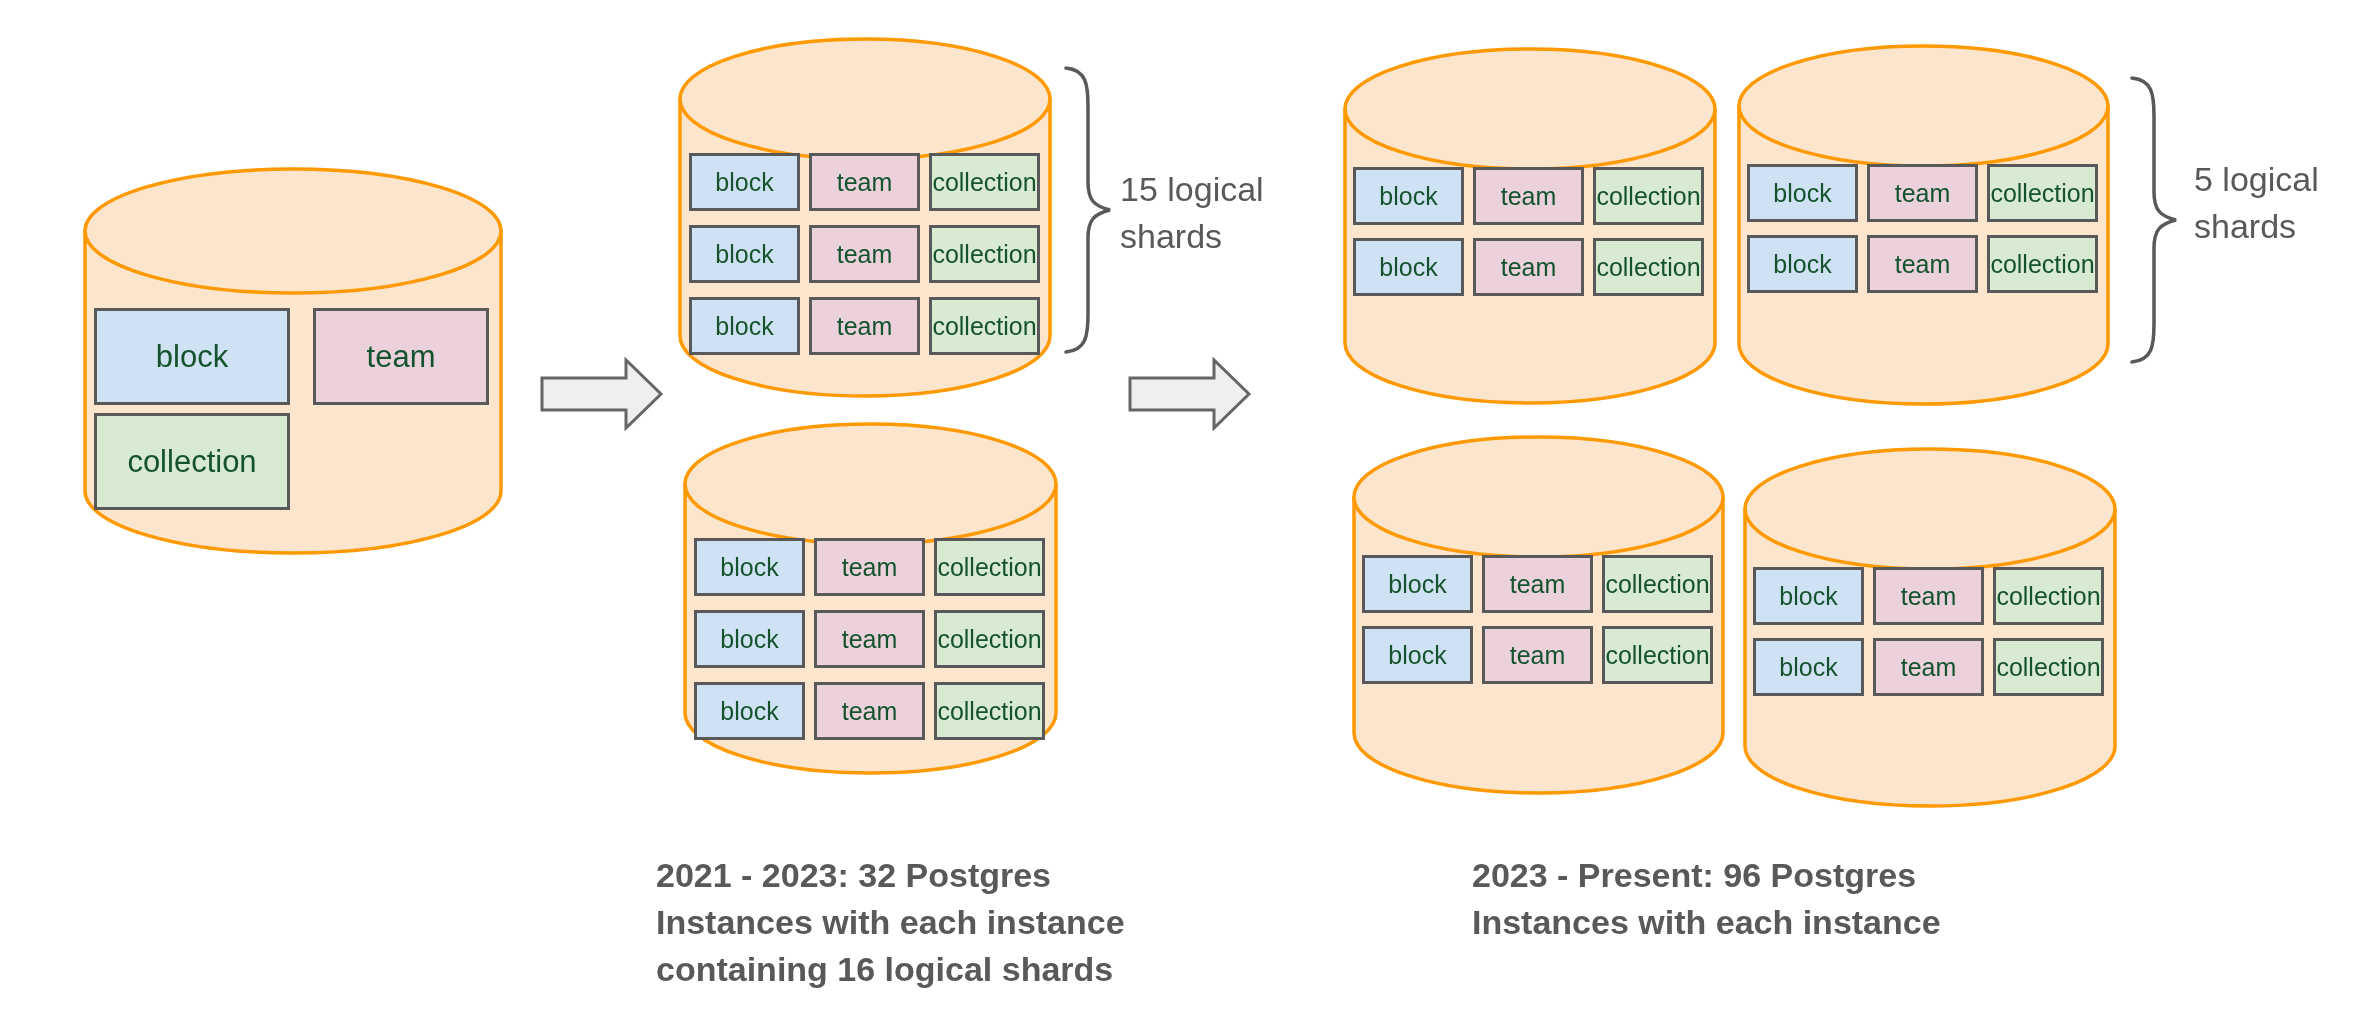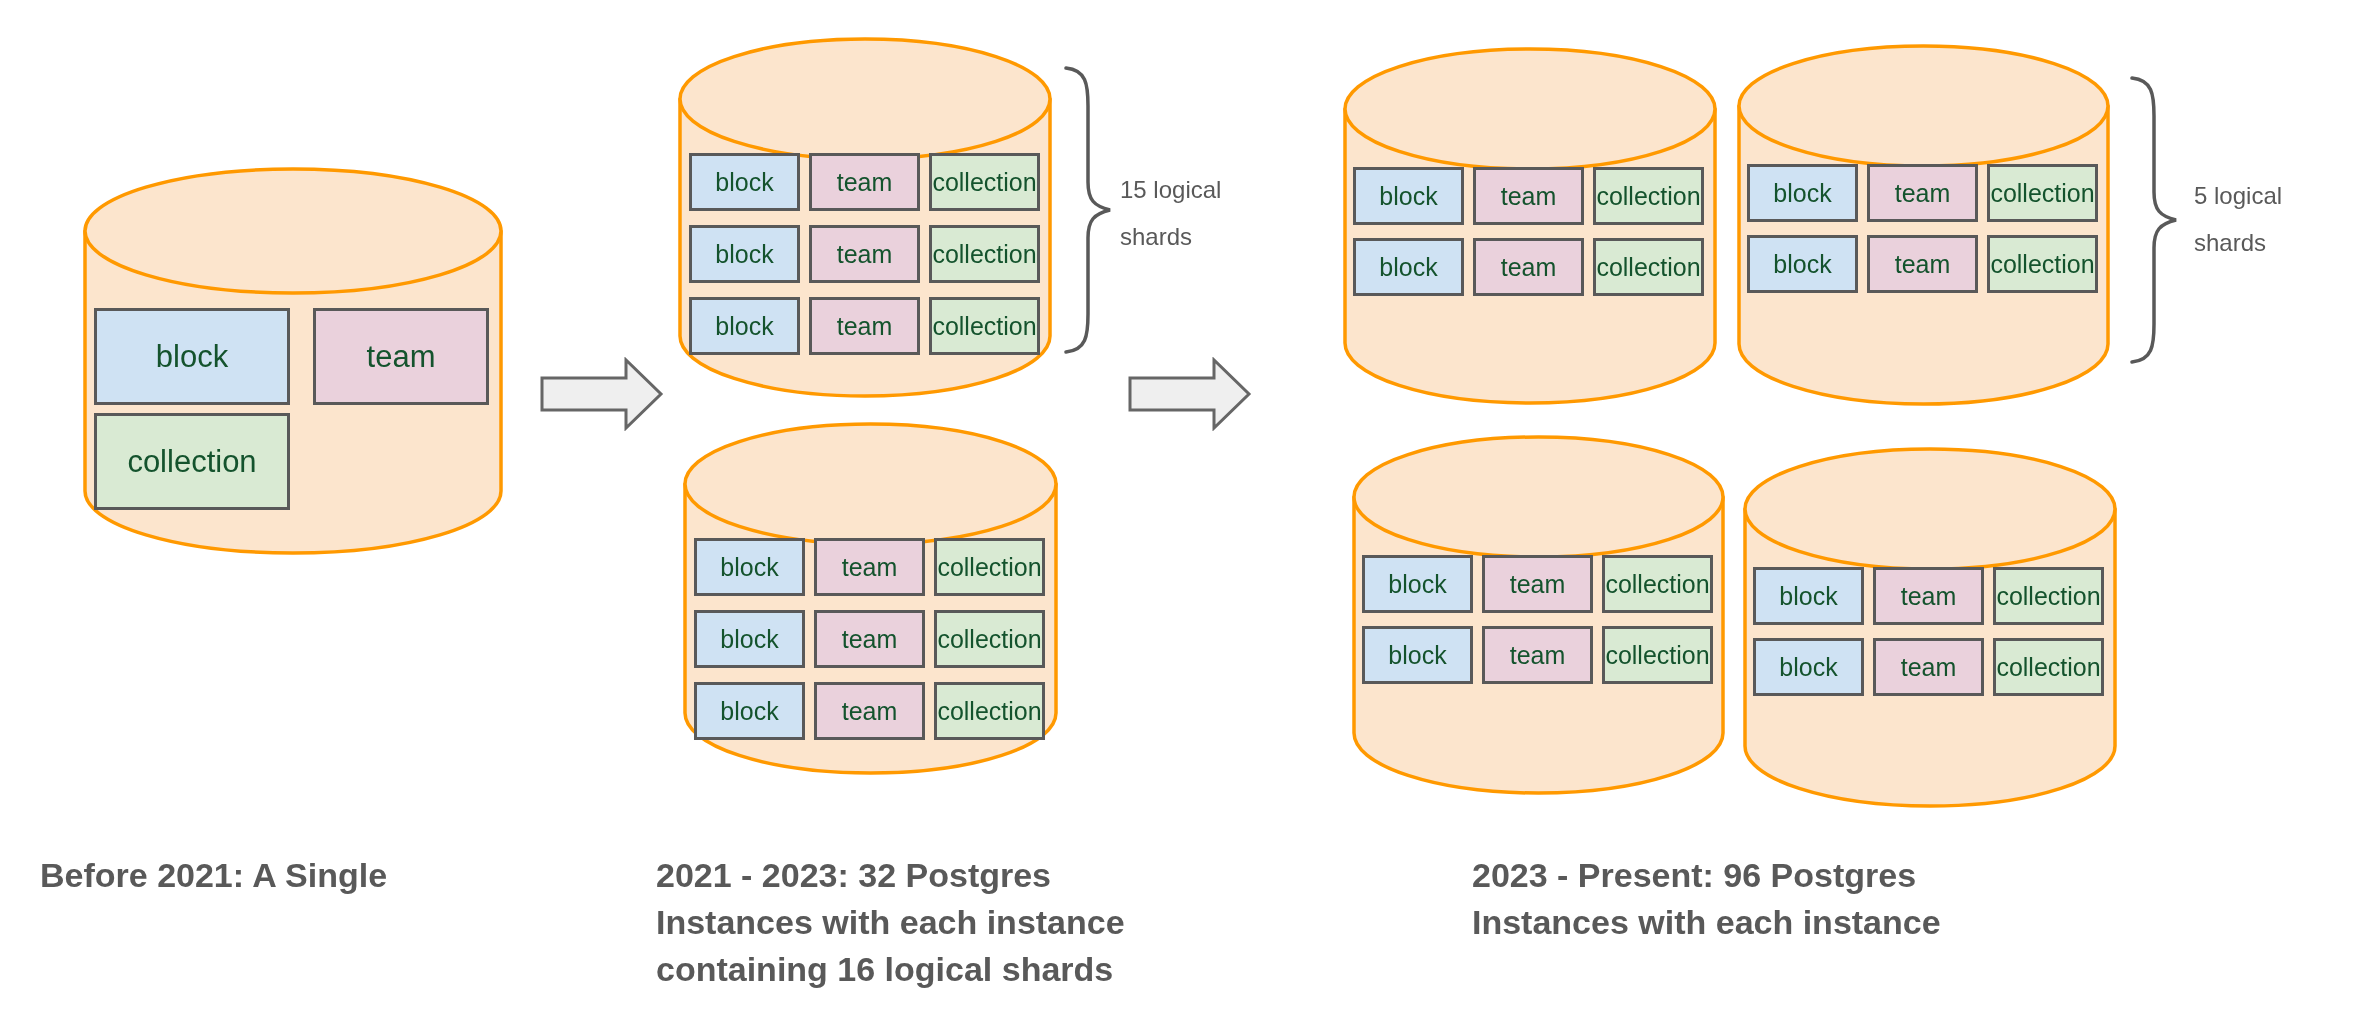--- a/index.html
+++ b/index.html
@@ -48,23 +48,23 @@
   #arrow-1{left:540px;top:357px;}
   #arrow-2{left:1128px;top:357px;}
 
   
   .brace{position:absolute;}
   .brace path{fill:none;stroke:var(--text-gray,#595959);stroke-width:3.5;stroke-linecap:round;}
   #brace-2{left:1056px;top:64px;}
   #brace-3{left:2122px;top:74px;}
 
   
-  .shard-label{position:absolute;font-size:24px;line-height:47px;color:var(--text-gray,#595959);}
+  .shard-label{position:absolute;font-size:34px;line-height:47px;color:var(--text-gray,#595959);}
   #shard-label-2{left:1120px;top:166px;}
-  #shard-label-3{left:2194px;top:156px;margin-top:16px;}
+  #shard-label-3{left:2194px;top:156px;}
   .caption{position:absolute;font-weight:bold;font-size:34px;line-height:47px;color:var(--text-gray,#595959);}
   #caption-1{left:40px;top:852px;}
   #caption-2{left:656px;top:852px;}
   #caption-3{left:1472px;top:852px;}
 </style>
 </head>
 <body>
 
 <div class="canvas">
 
@@ -222,21 +222,20 @@
 
   <svg id="brace-3" class="brace" width="64" height="292" viewBox="0 0 64 292">
     <path d="M10 4 C30 6 32 20 32 42 L32 118 C32 136 38 142 54 146 C38 150 32 156 32 174 L32 250 C32 272 30 286 10 288"></path>
   </svg>
   <div id="shard-label-3" class="shard-label">
     <div>5 logical</div>
     <div>shards</div>
   </div>
 
   <div id="caption-1" class="caption">
-    <div>Before 2021: A Single</div>
   </div>
   <div id="caption-2" class="caption">
     <div>2021 - 2023: 32 Postgres</div>
     <div>Instances with each instance</div>
     <div>containing 16 logical shards</div>
   </div>
   <div id="caption-3" class="caption">
     <div>2023 - Present: 96 Postgres</div>
     <div>Instances with each instance</div>
   </div>

